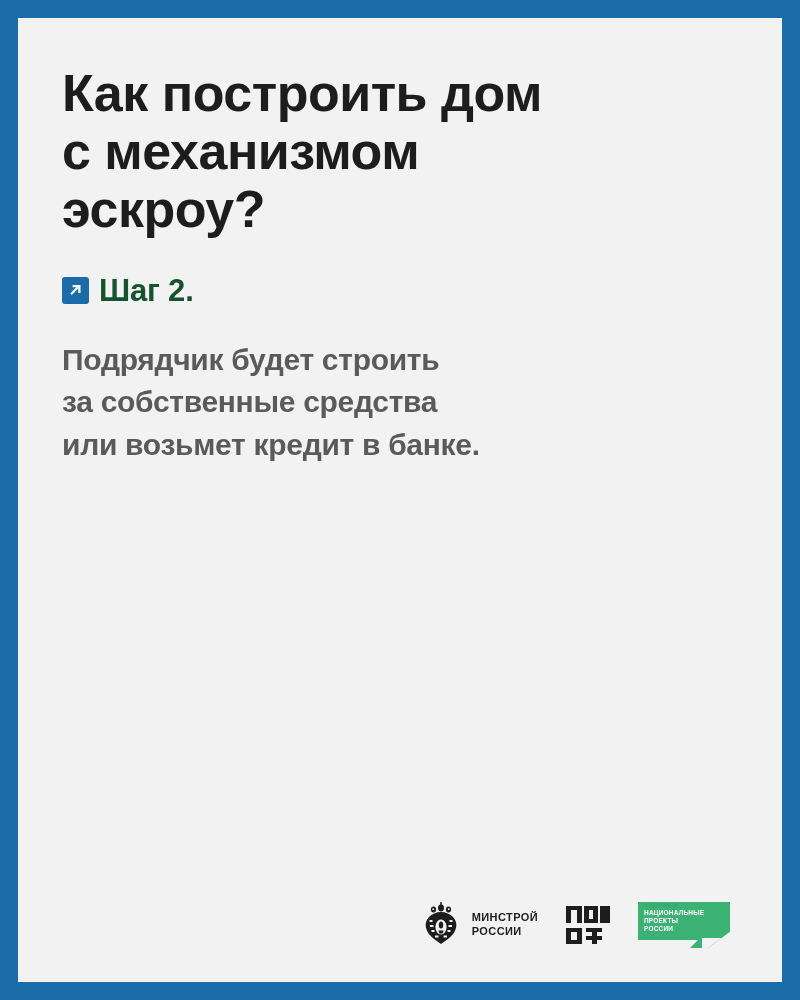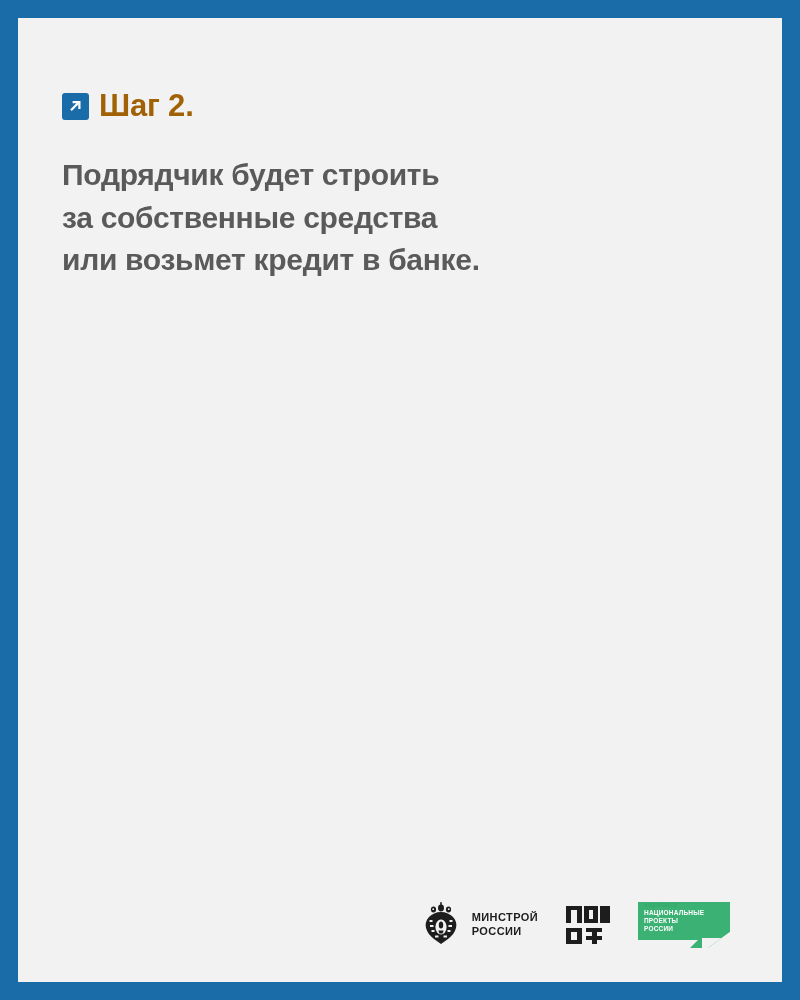--- a/index.html
+++ b/index.html
@@ -45,21 +45,21 @@
     border-radius: 3px;
     display: flex;
     align-items: center;
     justify-content: center;
     flex: none;
   }
   .step-icon svg { display: block; }
   .step-label {
     font-size: 31px;
     font-weight: bold;
-    color: #a16207;
+    color: #14532d;
     letter-spacing: -0.2px;
   }
   .step-sub {
     font-size: 29px;
     font-weight: bold;
     color: #1d1d1d;
     margin-top: 10px;
     letter-spacing: -0.2px;
   }
   .para {
@@ -133,20 +133,23 @@
     color: #36a36a;
     font-size: 4.5px;
     letter-spacing: 0.2px;
   }
 </style>
 </head>
 <body>
 
 <div class="poster">
 
+  <h1 class="title">Как построить дом
+с механизмом
+эскроу?</h1>
 
   <div class="step-row">
     <span class="step-icon">
       <svg width="19" height="19" viewBox="0 0 19 19" aria-hidden="true">
         <path d="M5 13.2 L12.6 5.6" stroke="#ffffff" stroke-width="2.2" fill="none"></path>
         <path d="M6.6 5.2 L13.4 5.2 L13.4 12" stroke="#ffffff" stroke-width="2.2" fill="none"></path>
       </svg>
     </span>
     <span class="step-label">Шаг 2.</span>
   </div>

